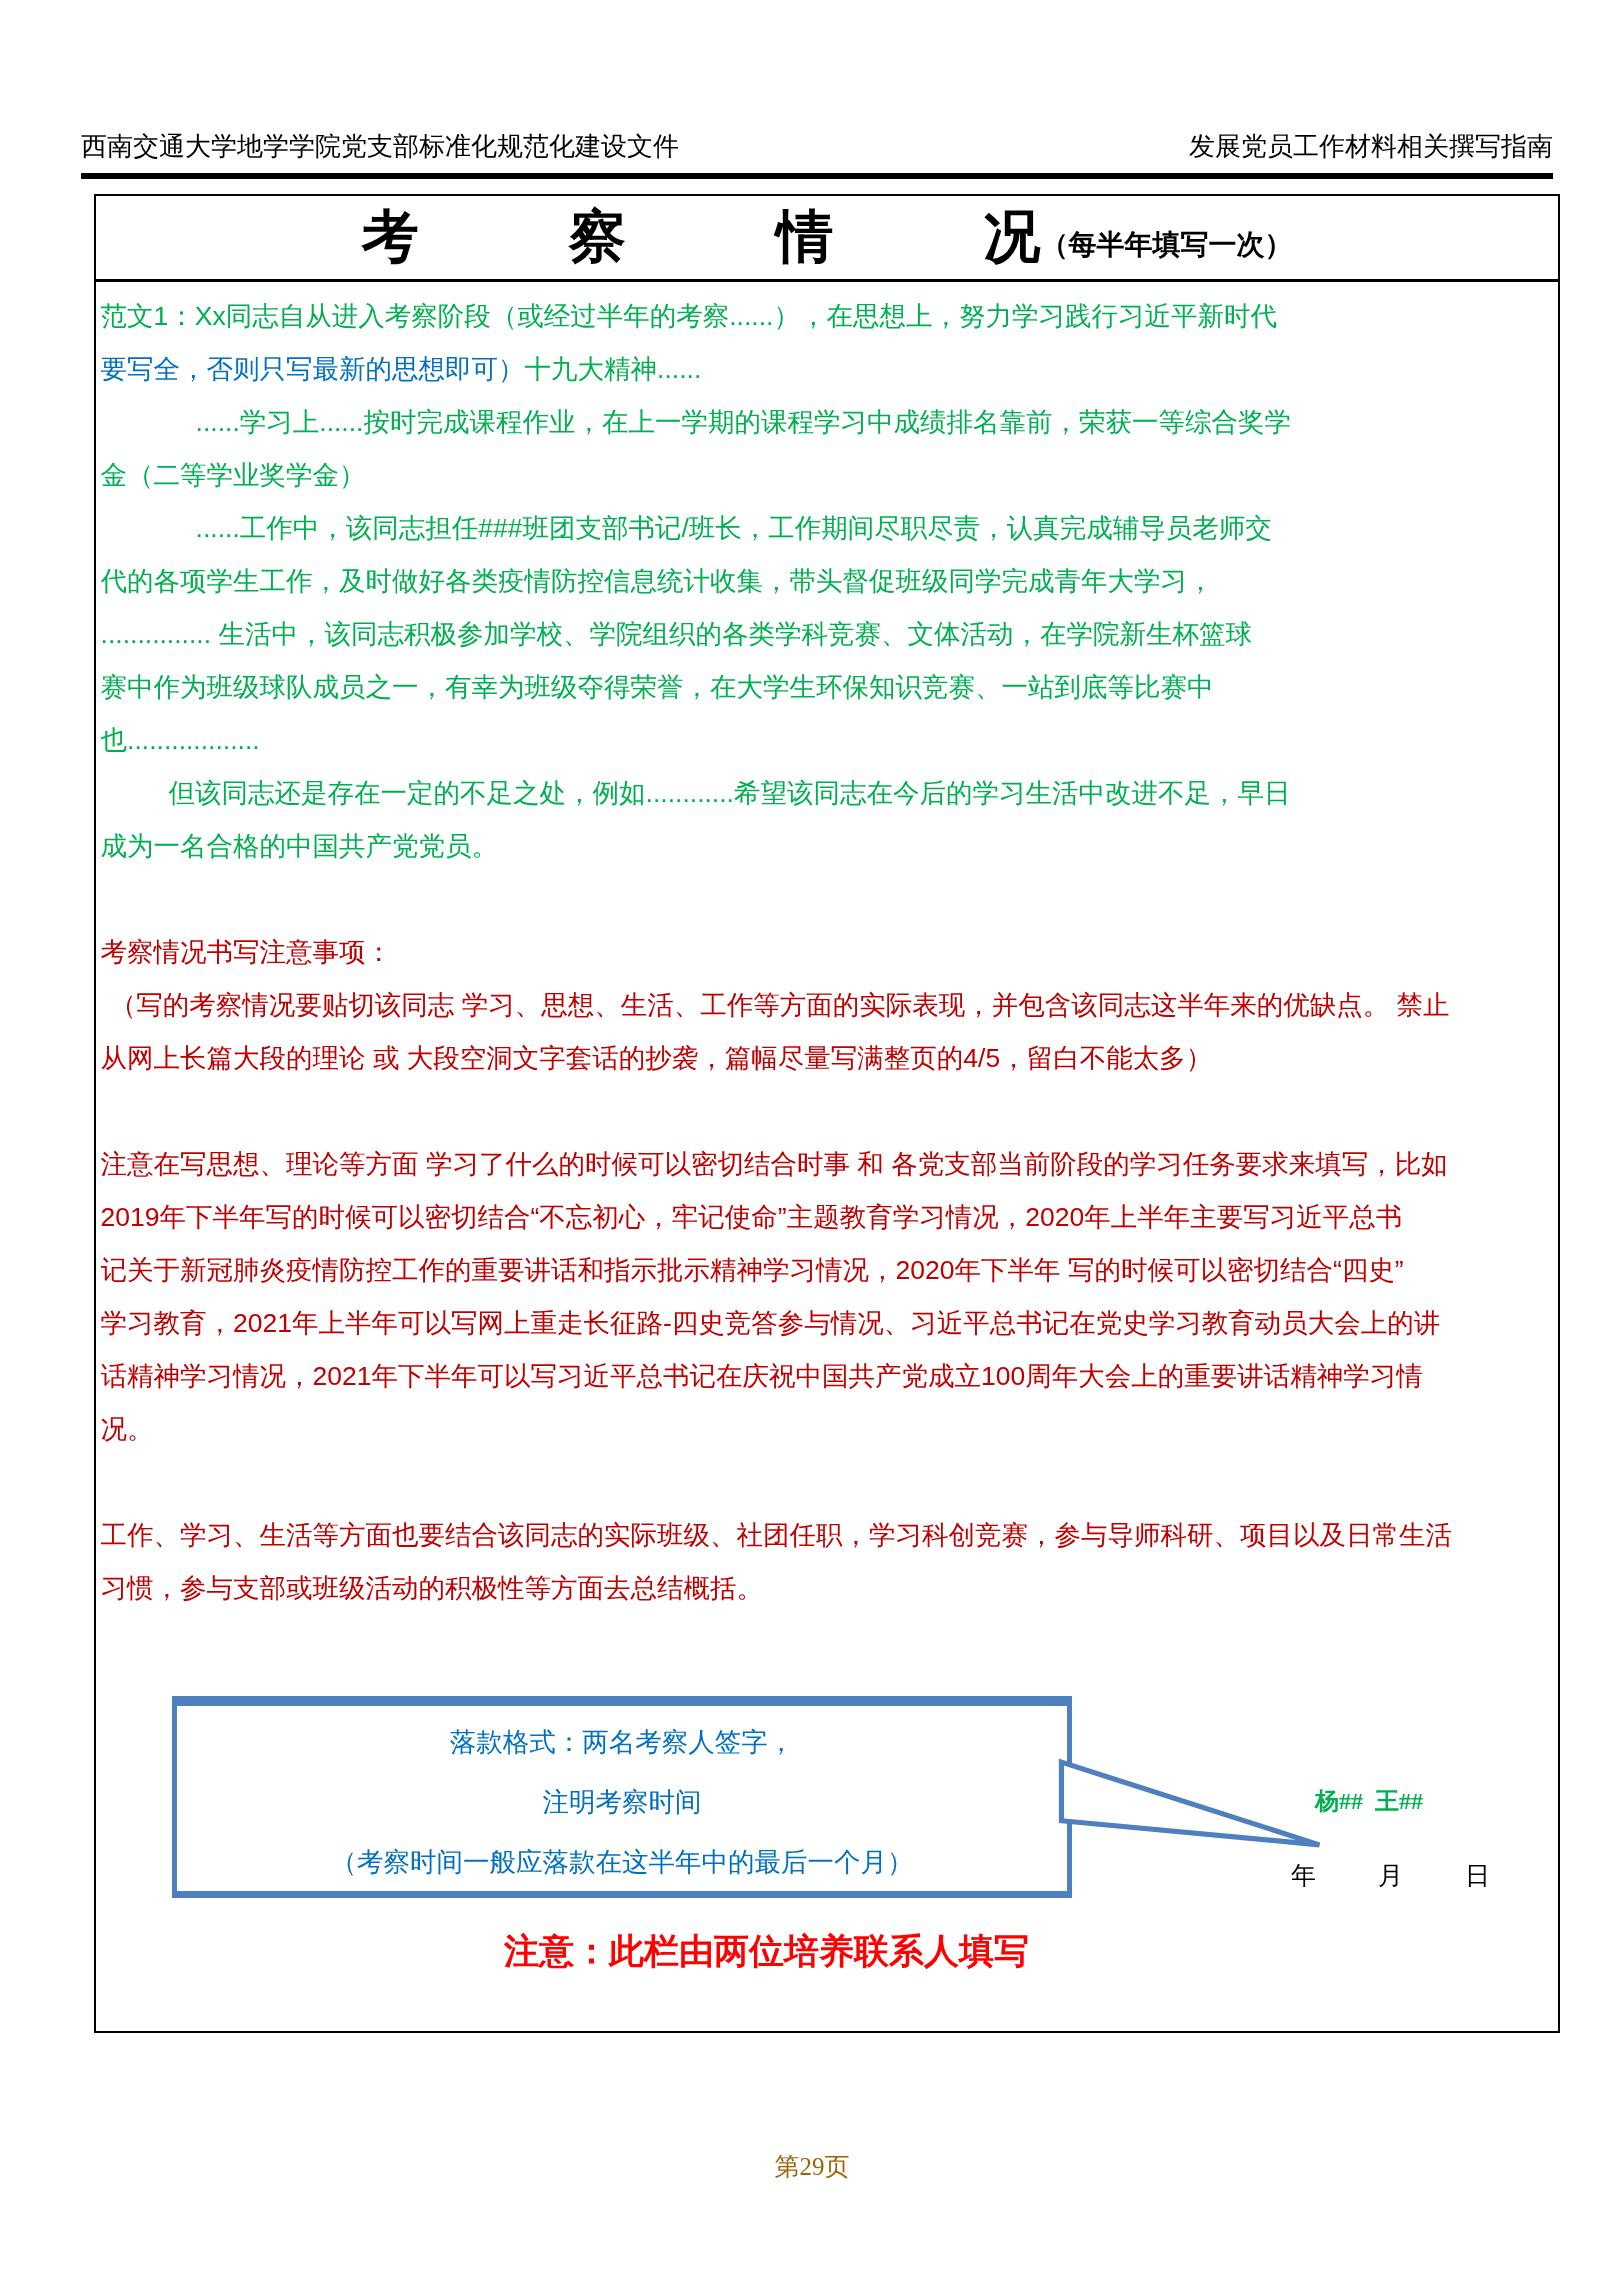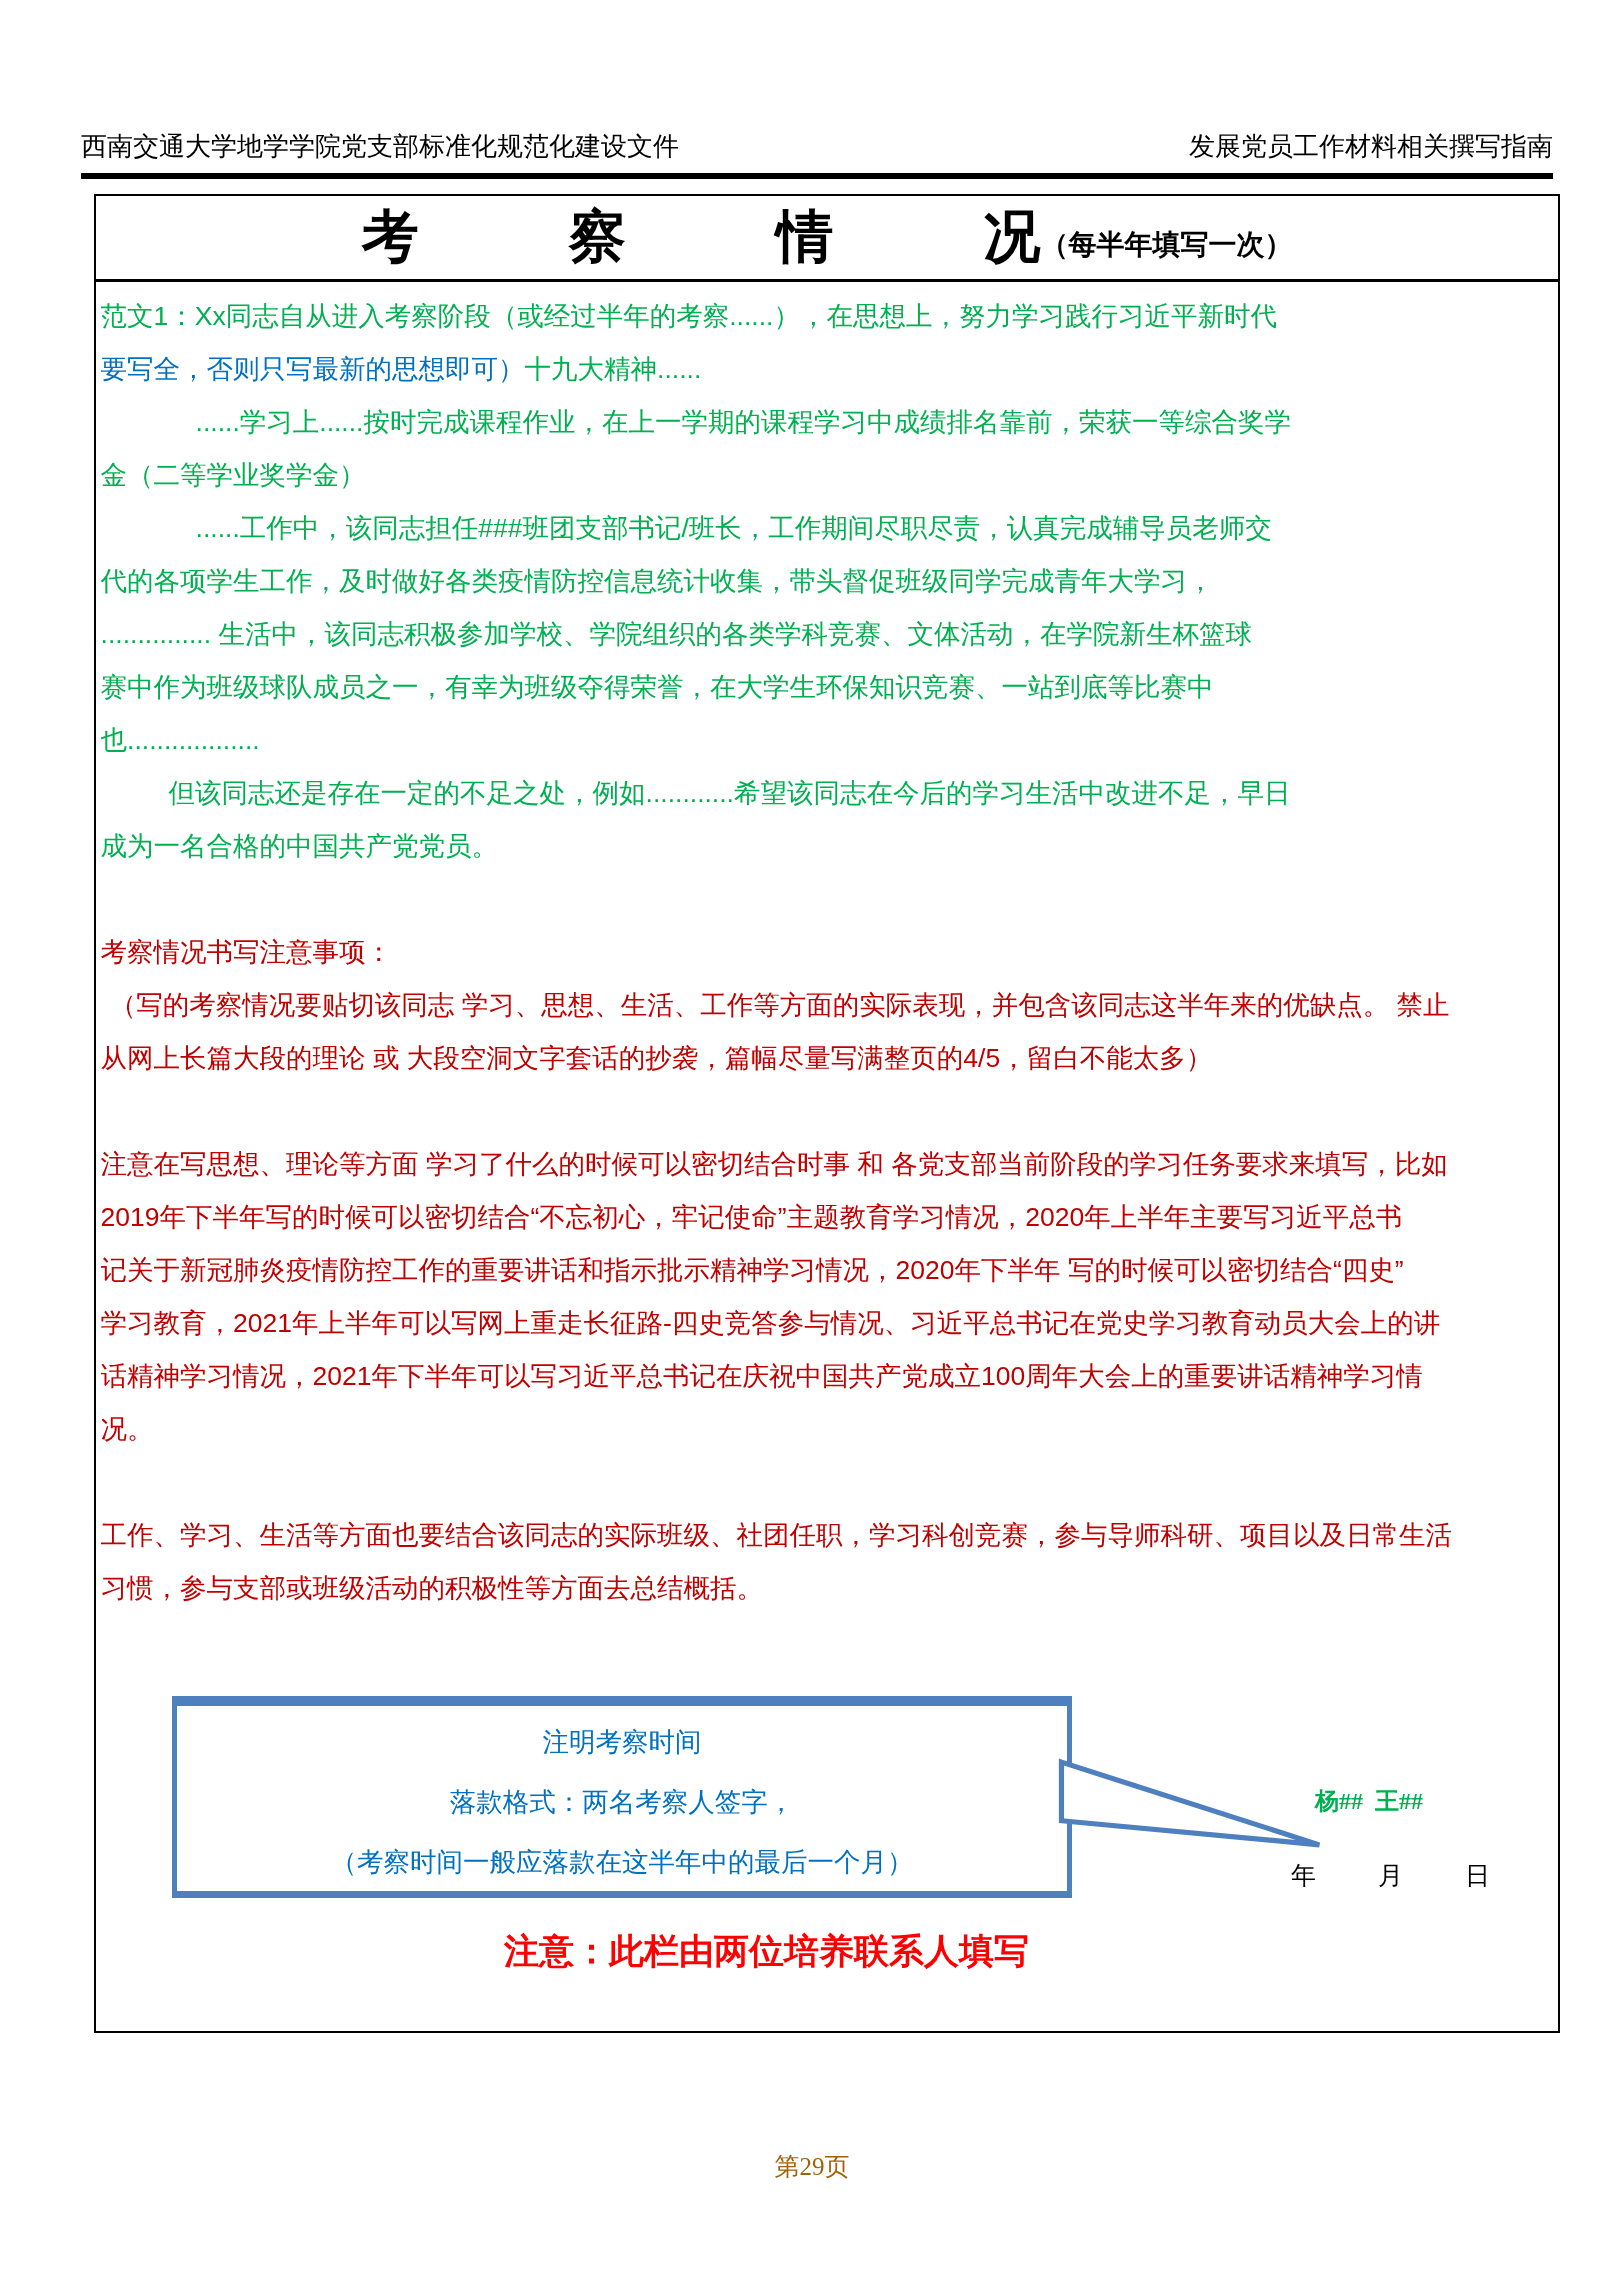--- a/index.html
+++ b/index.html
@@ -90,22 +90,22 @@
         <div class="line"><span class="c-darkred">记关于新冠肺炎疫情防控工作的重要讲话和指示批示精神学习情况，2020年下半年 写的时候可以密切结合“四史”</span></div>
         <div class="line"><span class="c-darkred">学习教育，2021年上半年可以写网上重走长征路-四史竞答参与情况、习近平总书记在党史学习教育动员大会上的讲</span></div>
         <div class="line"><span class="c-darkred">话精神学习情况，2021年下半年可以写习近平总书记在庆祝中国共产党成立100周年大会上的重要讲话精神学习情</span></div>
         <div class="line"><span class="c-darkred">况。</span></div>
         <div class="line">&nbsp;</div>
         <div class="line"><span class="c-darkred">工作、学习、生活等方面也要结合该同志的实际班级、社团任职，学习科创竞赛，参与导师科研、项目以及日常生活</span></div>
         <div class="line"><span class="c-darkred">习惯，参与支部或班级活动的积极性等方面去总结概括。</span></div>
       </div>
 
     <div class="callout">
+        <div class="cline">落款格式：两名考察人签字，</div>
         <div class="cline">注明考察时间</div>
-        <div class="cline">落款格式：两名考察人签字，</div>
         <div class="cline">（考察时间一般应落款在这半年中的最后一个月）</div>
       </div>
 
     <svg class="tail" viewBox="0 0 470 210">
       <polygon points="6,26 455,170 6,128" fill="#ffffff" stroke="#4E7FBF" stroke-width="9" stroke-linejoin="miter"></polygon>
     </svg>
 
     <div class="sig">杨##  王##</div>
 
     <div class="datefields"><span>年</span><span>月</span><span>日</span></div>

